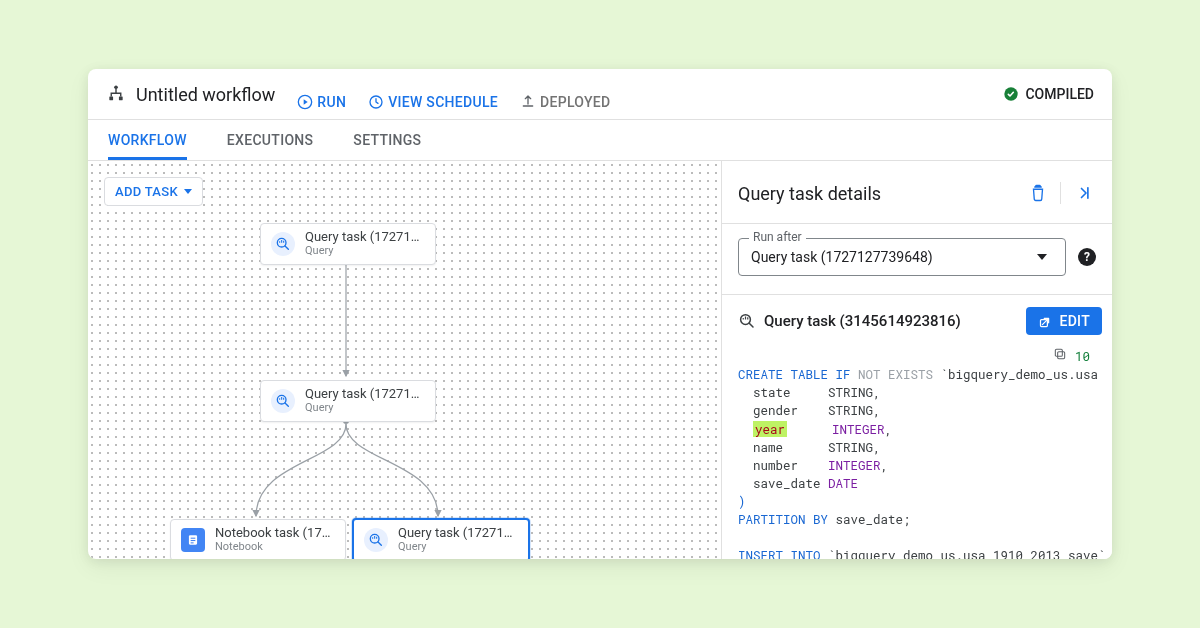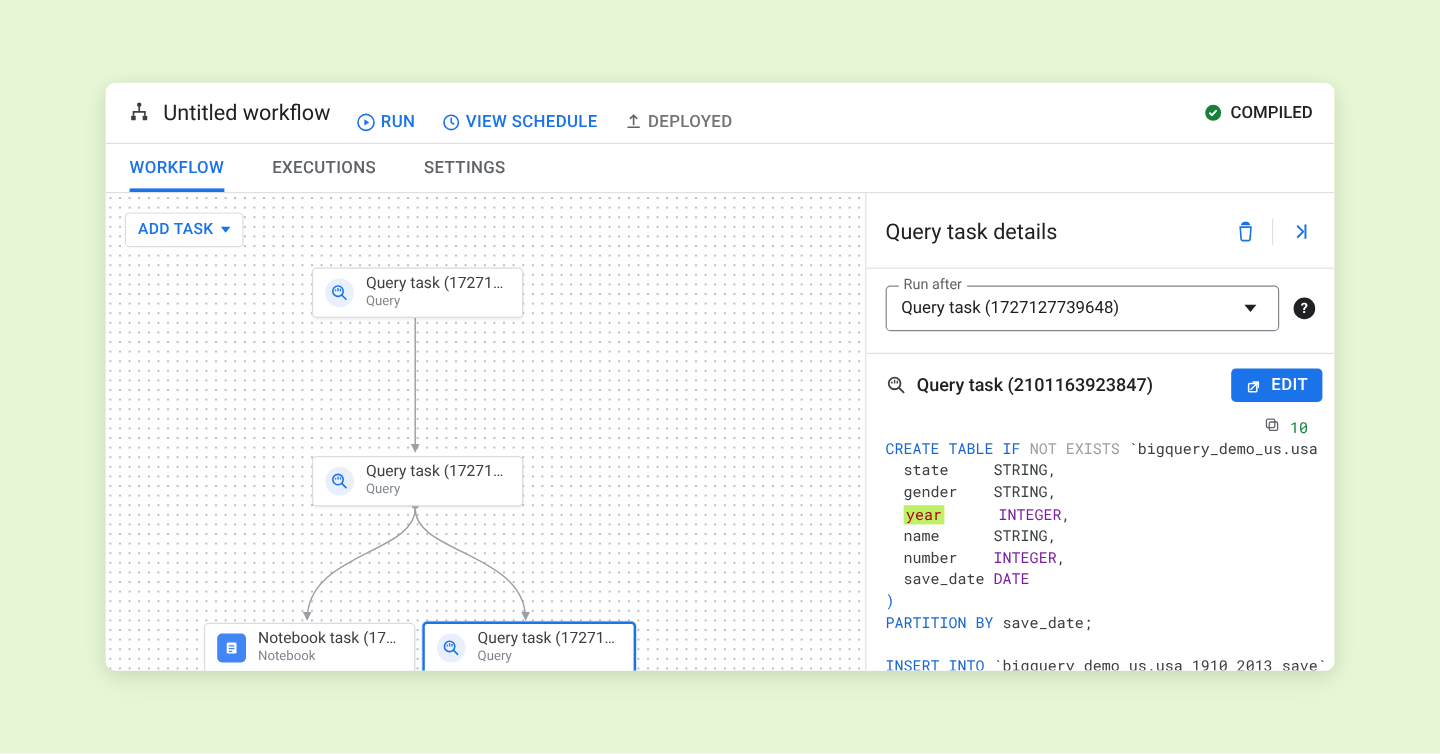--- a/index.html
+++ b/index.html
@@ -304,21 +304,21 @@
         </div>
       </div>
 
       <div class="task-name-bar">
         <div class="task-name-left">
           <svg width="18" height="18" viewBox="0 0 24 24">
               <circle cx="10" cy="10" r="6.5" stroke="#3c4043" stroke-width="2" fill="none"></circle>
               <path d="M15 15 l5 5" stroke="#3c4043" stroke-width="2" stroke-linecap="round"></path>
               <path d="M7 10 v-2 M10 10 v-4 M13 10 v-3" stroke="#3c4043" stroke-width="1.6"></path>
             </svg>
-          <span class="task-name">Query task (2101163923847)</span>
+          <span class="task-name">Query task (3145614923816)</span>
         </div>
         <div class="edit-btn">
           <svg width="15" height="15" viewBox="0 0 24 24">
               <path d="M7 17 L17 7 M10 7h7v7" stroke="#fff" stroke-width="2" fill="none" stroke-linecap="round" stroke-linejoin="round"></path>
               <path d="M5 5h5 M5 5v5 M5 19h14 M19 19v-5" stroke="#fff" stroke-width="2" fill="none" stroke-linecap="round" opacity="0.0"></path>
               <rect x="4" y="9" width="11" height="11" rx="1.5" stroke="#fff" stroke-width="2" fill="none"></rect>
             </svg>
           <span>EDIT</span>
         </div>
       </div>

